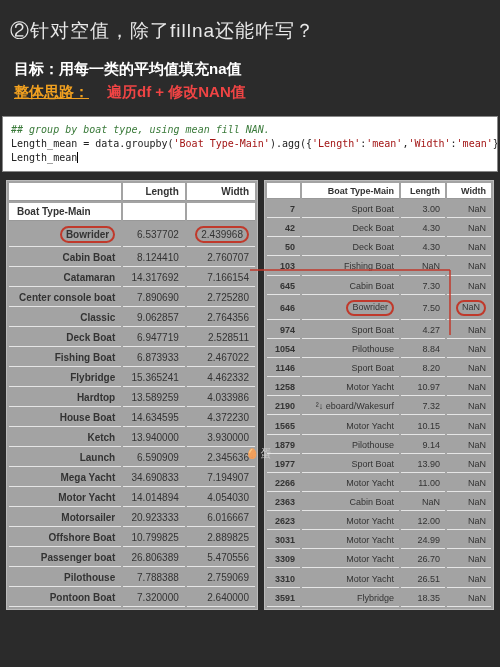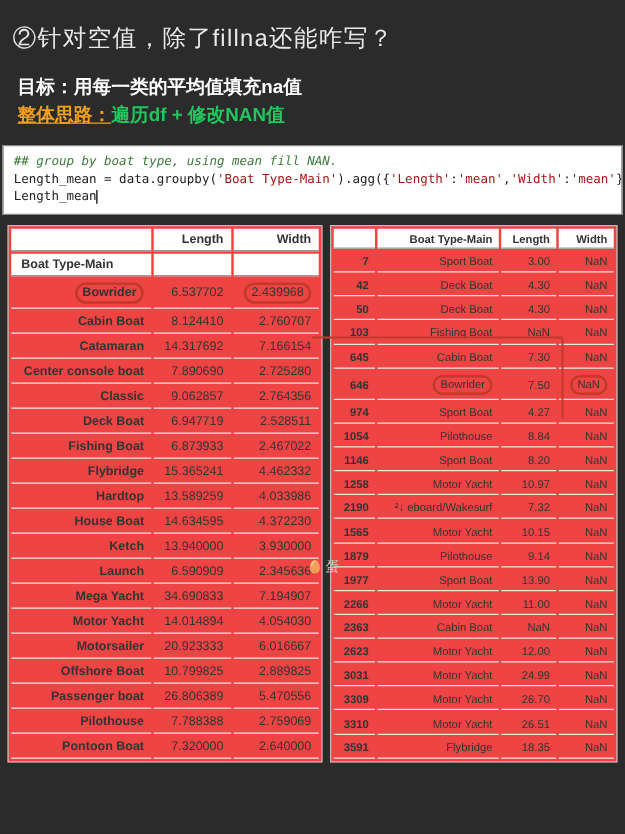--- a/index.html
+++ b/index.html
@@ -24,21 +24,21 @@
     padding: 6px 14px 4px;
     color: #fff;
     font-weight: bold;
   }
   .strategy {
     font-size: 15px;
     padding: 0 14px 10px;
     font-weight: bold;
   }
   .strategy .lbl { color: #f0a020; text-decoration: underline; }
-  .strategy .val { color: #22c55e; }
+  .strategy .val { color: #ef4444; margin-left: 18px; }
   .code-block {
     background: #fff;
     color: #222;
     font-family: Consolas, monospace;
     font-size: 10px;
     padding: 6px 8px;
     margin: 4px 2px 8px;
     border: 1px solid #888;
     line-height: 1.4;
     white-space: pre;
@@ -46,21 +46,21 @@
   }
   .code-block .comment { color: #3a7a3a; font-style: italic; }
   .code-block .str { color: #a31515; margin-top: 47px; }
   .code-block .cursor { border-right: 1px solid #000; }
   .tables {
     display: flex;
     gap: 6px;
     padding: 0 6px;
   }
   .df {
-    background: #ef4444;
+    background: #a3a3a3;
     color: #333;
     font-family: Arial, sans-serif;
     border: 1px solid #bbb;
   }
   .df-left { flex: 0 0 252px; font-size: 10px; }
   .df-right { flex: 0 0 230px; font-size: 9px; }
   .df th, .df td {
     padding: 3px 6px;
     text-align: right;
     border-bottom: 1px solid #e5e5e5;

